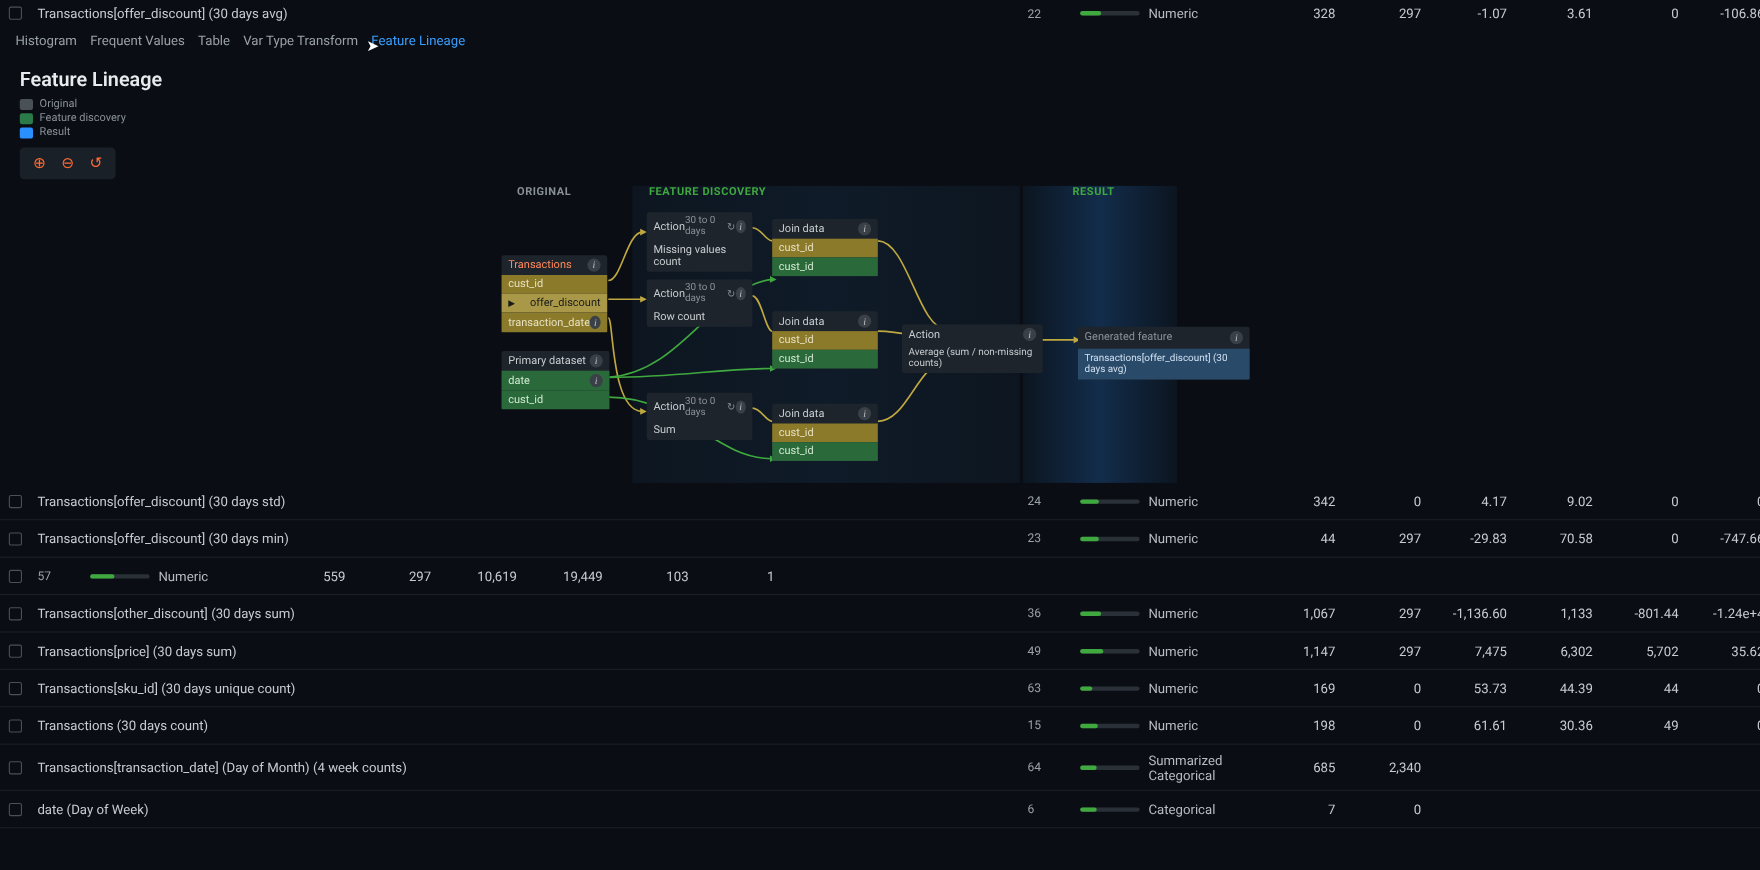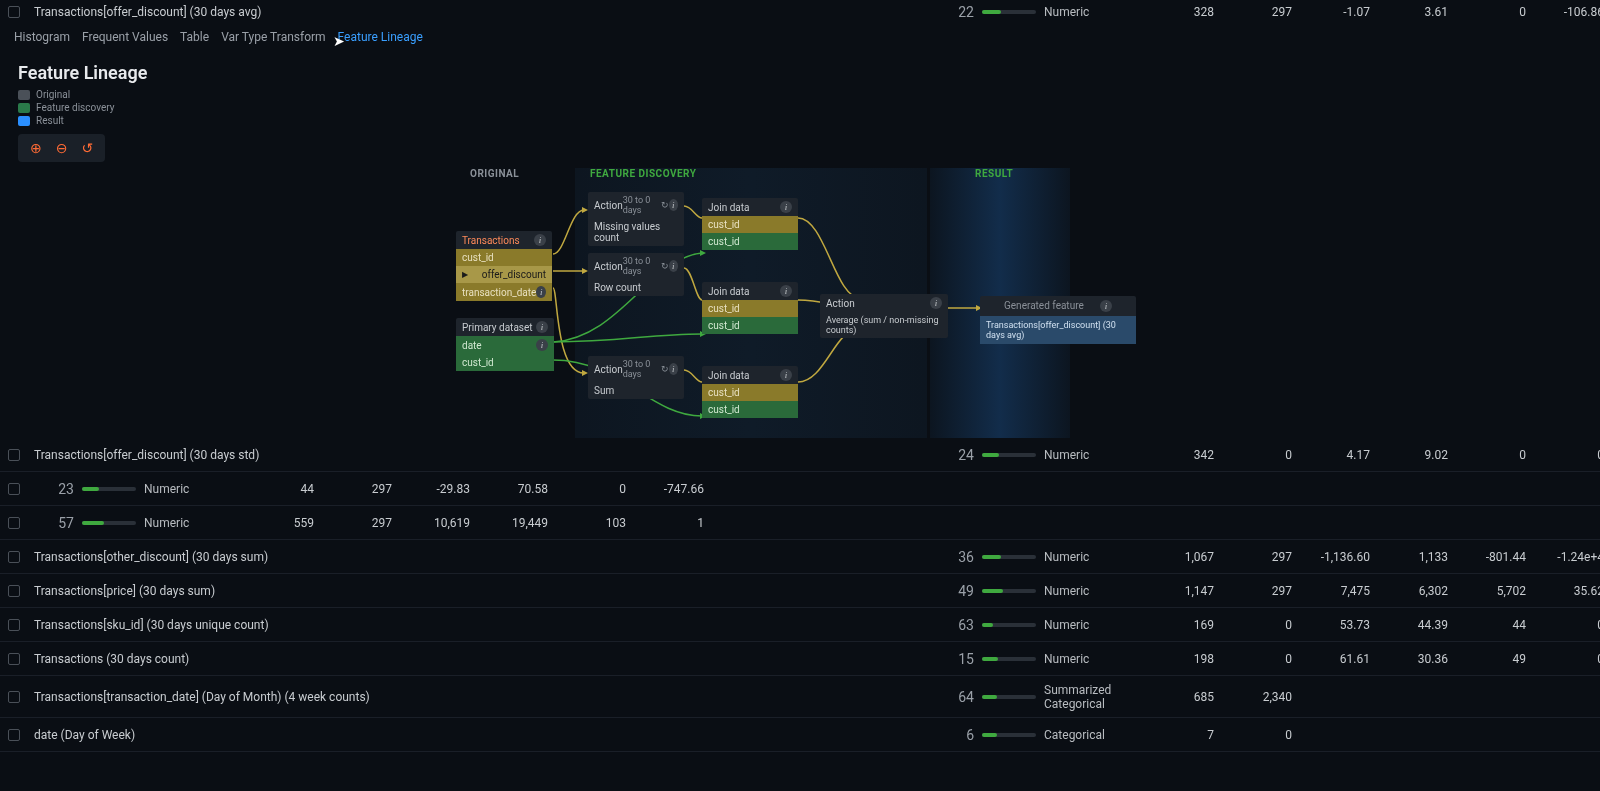--- a/index.html
+++ b/index.html
@@ -21,21 +21,21 @@
 }
 .row.top { height: 24px; border-bottom: none; }
 .checkbox {
   width: 12px; height: 12px;
   border: 1px solid #4a5058;
   border-radius: 2px;
   margin-right: 14px;
   flex-shrink: 0;
 }
 .feature-name { flex: 0 0 900px; color: #c8ccd0; font-size: 12px; }
-.col-idx { flex: 0 0 40px; text-align: right; color: #9aa0a8; font-size: 14px; }
+.col-idx { flex: 0 0 40px; color: #9aa0a8; font-size: 11px; }
 .col-bar { flex: 0 0 70px; padding: 0 8px; }
 .bar-track { height: 4px; background: #2a3038; border-radius: 2px; position: relative; }
 .bar-fill { height: 100%; background: #3fa93f; border-radius: 2px; }
 .col-type { flex: 0 0 100px; color: #b8bcc0; font-size: 12px; }
 .col-num { flex: 0 0 78px; text-align: right; color: #c8ccd0; font-size: 12px; padding-right: 8px; }
 .tabs {
   display: flex;
   gap: 12px;
   padding: 6px 14px;
   font-size: 12px;
@@ -132,21 +132,21 @@
 .edge-g { stroke: #3fa93f; stroke-width: 1.5; fill: none; }
 .tri { fill: #c0a840; }
 .tri-g { fill: #3fa93f; }
 .gen-feature {
   position: absolute;
   left: 980px; top: 128px;
   width: 156px;
   background: #1e242c;
   border-radius: 2px;
 }
-.gen-hdr { padding: 4px 24px; font-size: 10px; color: #8a9098; display:flex; justify-content:space-between; }
+.gen-hdr { padding: 4px 6px; font-size: 10px; color: #8a9098; display:flex; justify-content:space-between; }
 .gen-body { background: #2a4a6a; padding: 4px 6px; font-size: 9px; color: #d0e0f0; }
 .cursor { position:absolute; left: 333px; top: 33px; font-size: 14px; color:#fff; z-index: 50; pointer-events:none; }
 </style>
 </head>
 <body>
 
 <div class="row top">
   <div class="checkbox"></div>
   <div class="feature-name">Transactions[offer_discount] (30 days avg)</div>
   <div class="col-idx">22</div>
@@ -348,20 +348,21 @@
       <div class="col-type">Numeric</div>
       <div class="col-num">342</div>
       <div class="col-num">0</div>
       <div class="col-num">4.17</div>
       <div class="col-num">9.02</div>
       <div class="col-num">0</div>
       <div class="col-num">0</div>
     </div>
     <div class="row">
       <div class="checkbox"></div>
+      <div class="feature-name">Transactions[offer_discount] (30 days min)</div>
       <div class="col-idx">23</div>
       <div class="col-bar">
         <div class="bar-track">
           <div class="bar-fill" style="width:32%"></div>
         </div>
       </div>
       <div class="col-type">Numeric</div>
       <div class="col-num">44</div>
       <div class="col-num">297</div>
       <div class="col-num">-29.83</div>

